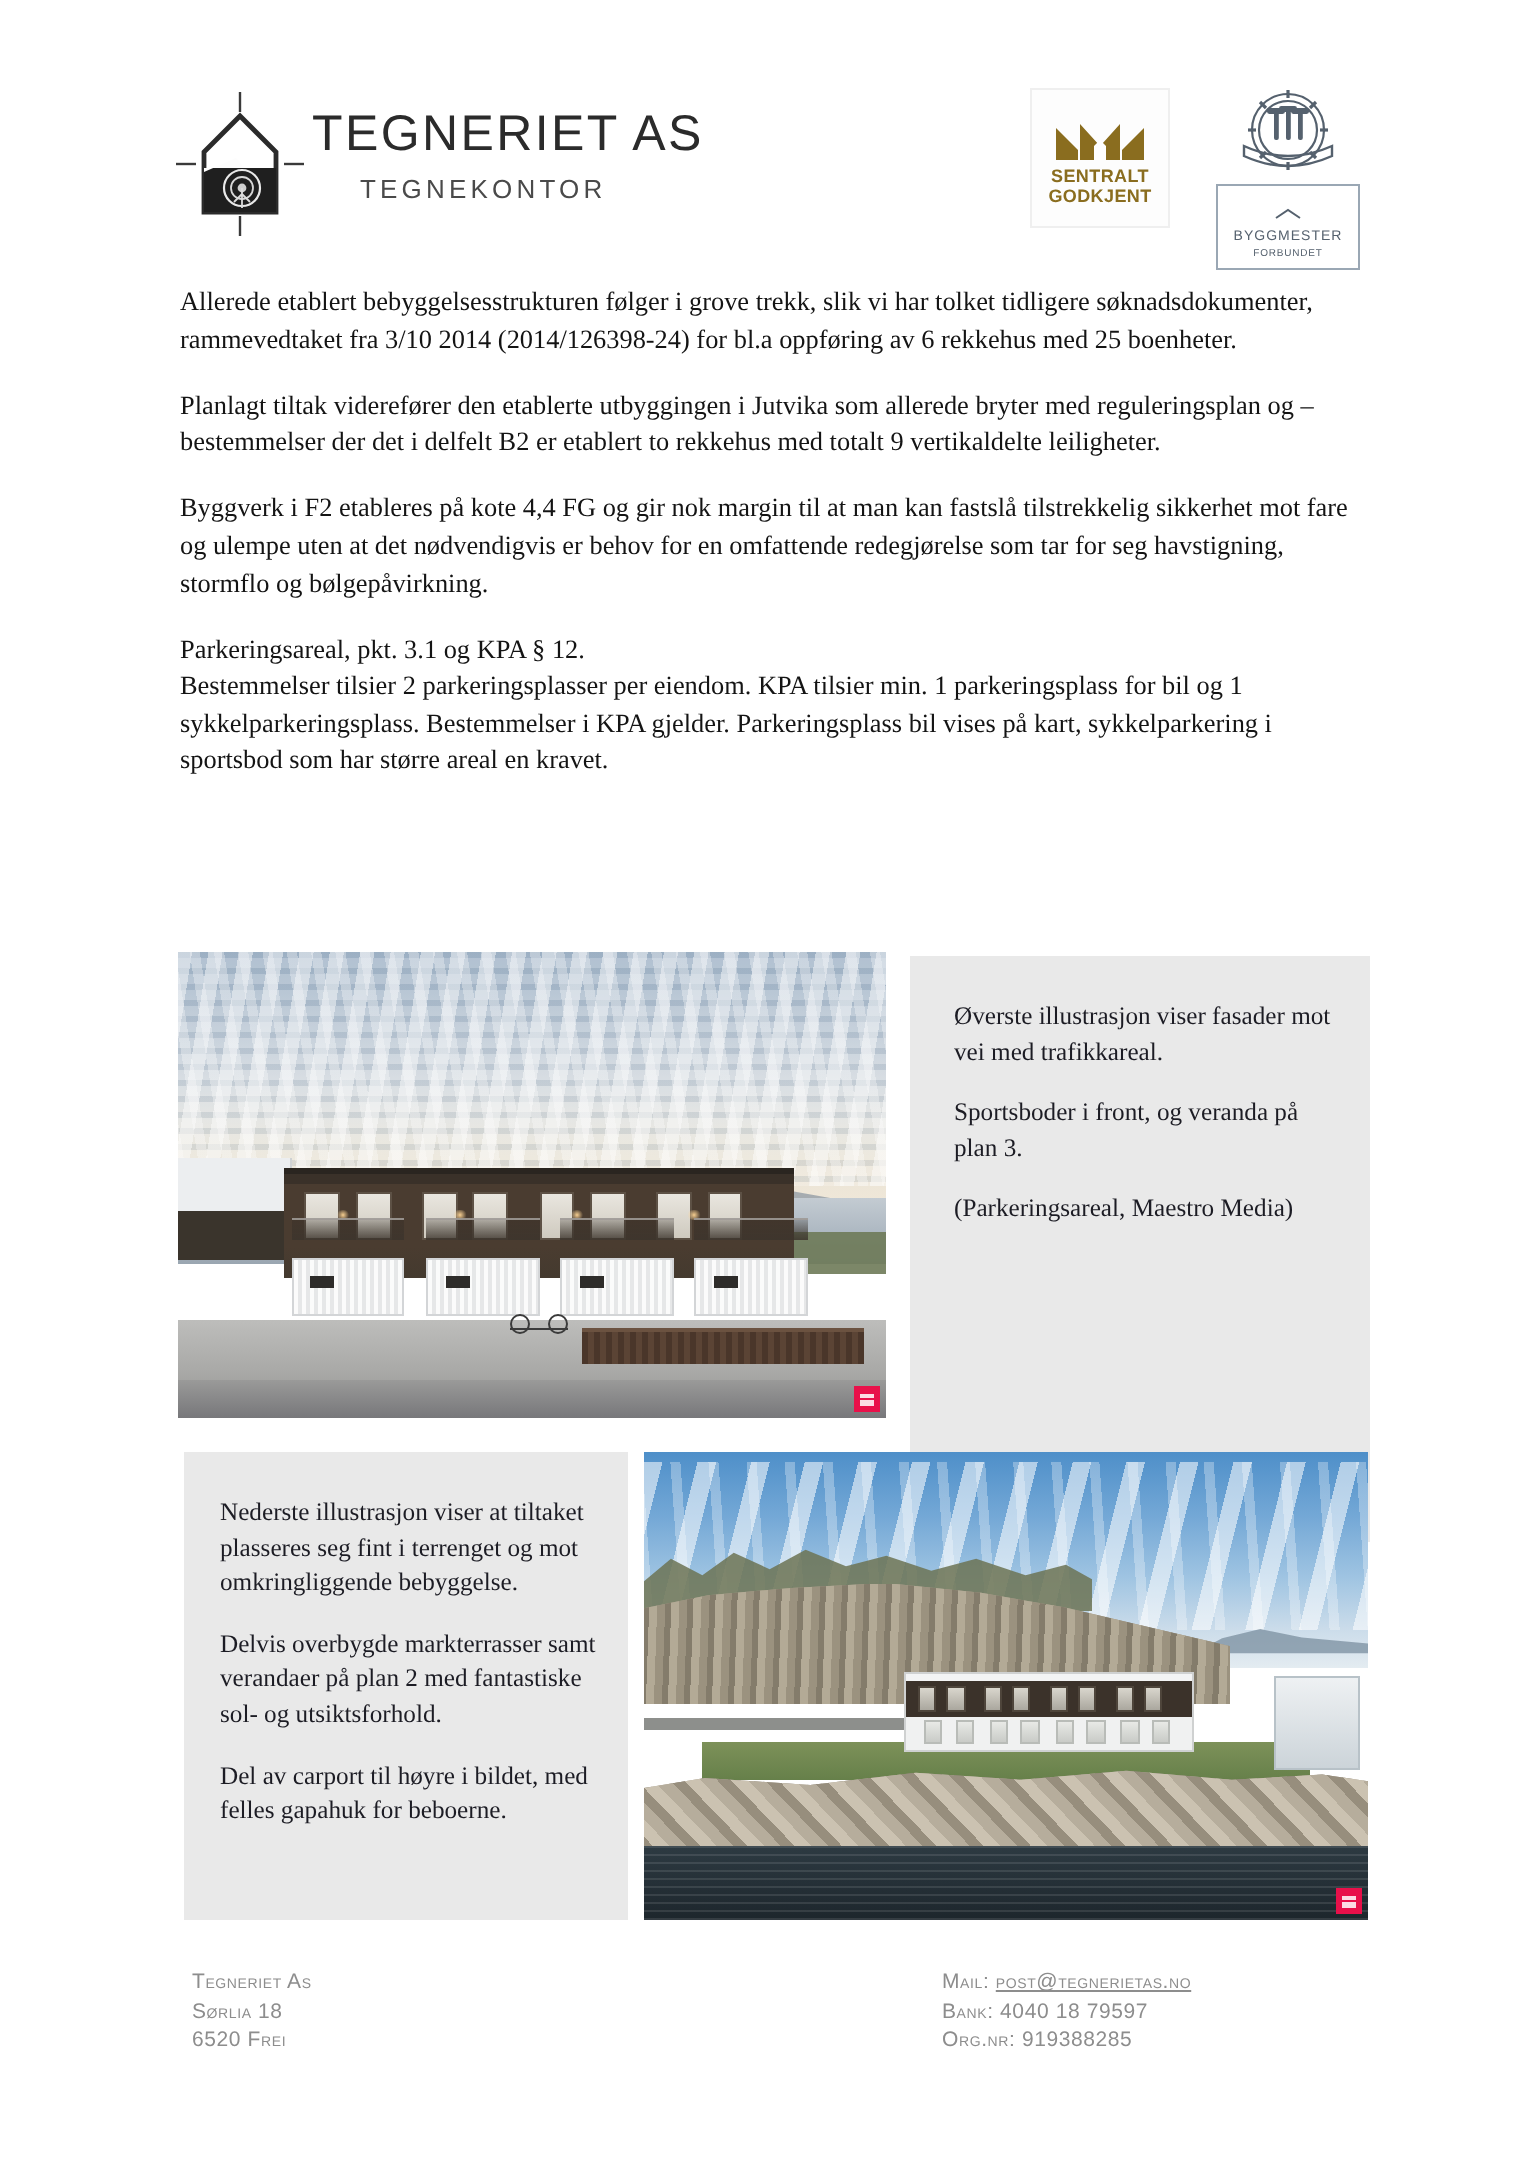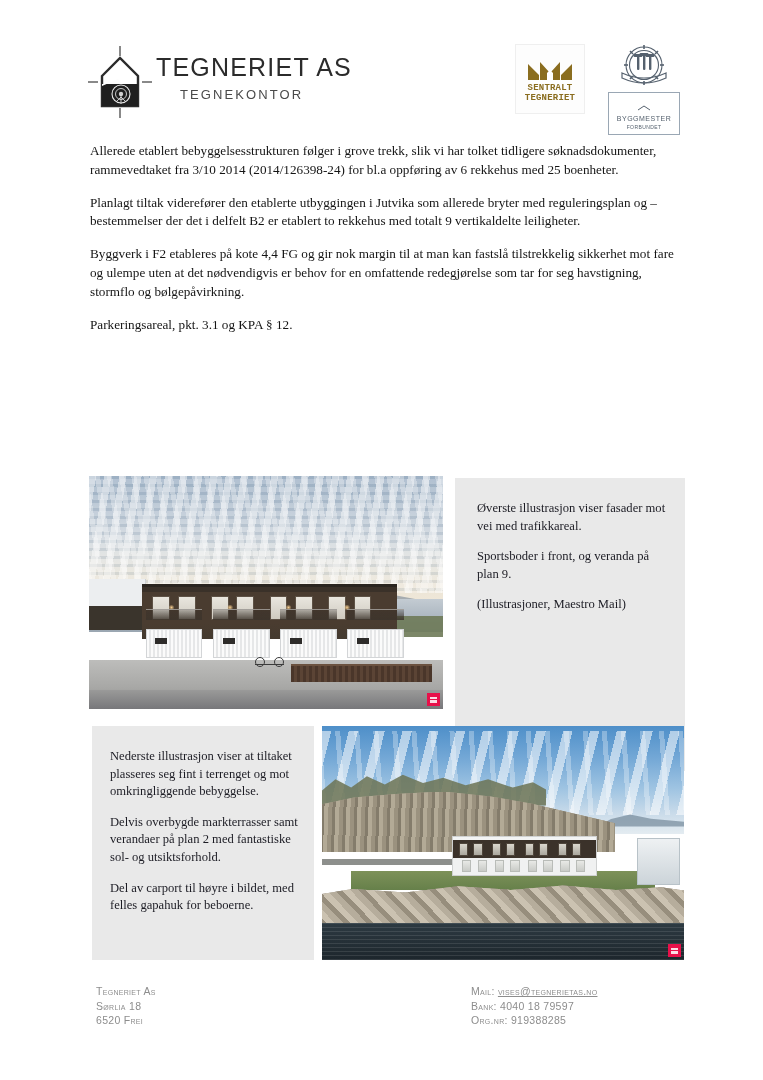--- a/index.html
+++ b/index.html
@@ -74,21 +74,21 @@
     background: #fdfdfd;
     border: 1px solid #efefef;
     display: flex;
     flex-direction: column;
     align-items: center;
     justify-content: center;
     box-sizing: border-box;
     padding-top: 4px;
   }
   .cert-sg-text {
-    font-family: Liberation Mono, monospace;
+    font-family: Liberation Sans, sans-serif;
     font-size: 9px;
     font-weight: bold;
     letter-spacing: 0.2px;
     color: #8a6d1f;
     line-height: 1.08;
     text-align: center;
     margin-top: 3px;
   }
   .cert-bm {
     width: 74px;
@@ -432,21 +432,21 @@
   <div class="cert-wrap">
 
     <div class="cert-sg">
       <svg width="46" height="22" viewBox="0 0 46 22" xmlns="http://www.w3.org/2000/svg">
         <path d="M1 21 L1 5 L12 16 L12 21 Z M13 21 L13 3 L23 14 L23 21 Z" fill="#8a6d1f"></path>
         <path d="M45 21 L45 5 L34 16 L34 21 Z M33 21 L33 3 L24 13 L24 21 Z" fill="#8a6d1f"></path>
         <path d="M20 21 L20 14 L23 11 L26 14 L26 21 Z" fill="#ffffff"></path>
       </svg>
       <div class="cert-sg-text">
         <div>SENTRALT</div>
-        <div>TEGNERIET</div>
+        <div>GODKJENT</div>
       </div>
     </div>
 
     <div class="cert-bm">
       <svg width="54" height="46" viewBox="0 0 54 46" xmlns="http://www.w3.org/2000/svg">
         <g stroke="#55616e" fill="none" stroke-width="1.1">
           <circle cx="27" cy="21" r="18"></circle>
           <circle cx="27" cy="21" r="14.5"></circle>
           <g stroke-width="1.6">
             <line x1="27" y1="1" x2="27" y2="5"></line>
@@ -479,20 +479,21 @@
     </div>
 
   </div>
 </div>
 
 <div class="body-copy">
   <p class="para">Allerede etablert bebyggelsesstrukturen følger i grove trekk, slik vi har tolket tidligere søknadsdokumenter, rammevedtaket fra 3/10 2014 (2014/126398-24) for bl.a oppføring av 6 rekkehus med 25 boenheter.</p>
   <p class="para">Planlagt tiltak viderefører den etablerte utbyggingen i Jutvika som allerede bryter med reguleringsplan og –bestemmelser der det i delfelt B2 er etablert to rekkehus med totalt 9 vertikaldelte leiligheter.</p>
   <p class="para">Byggverk i F2 etableres på kote 4,4 FG og gir nok margin til at man kan fastslå tilstrekkelig sikkerhet mot fare og ulempe uten at det nødvendigvis er behov for en omfattende redegjørelse som tar for seg havstigning, stormflo og bølgepåvirkning.</p>
   <p class="para" style="margin-bottom:0">Parkeringsareal, pkt. 3.1 og KPA § 12.</p>
+  <p class="para">Bestemmelser tilsier 2 parkeringsplasser per eiendom. KPA tilsier min. 1 parkeringsplass for bil og 1 sykkelparkeringsplass. Bestemmelser i KPA gjelder. Parkeringsplass bil vises på kart, sykkelparkering i sportsbod som har større areal en kravet.</p>
 </div>
 
 <div class="fig1-photo">
   <div class="scene">
     <div class="a-sky"></div>
     <div class="a-clouds"></div>
     <div class="a-hill"></div>
     <div class="a-hill2"></div>
     <div class="a-water"></div>
     <div class="a-shore"></div>
@@ -526,22 +527,22 @@
     <div class="a-pod" style="left:73%; bottom:22%"></div>
 
     <div class="a-fence"></div>
     <div class="a-bike"></div>
   </div>
   <div class="wm"></div>
 </div>
 
 <div class="fig1-caption">
   <p class="cap-para">Øverste illustrasjon viser fasader mot vei med trafikkareal.</p>
-  <p class="cap-para">Sportsboder i front, og veranda på plan 9.</p>
-  <p class="cap-para">(Illustrasjoner, Maestro Mail)</p>
+  <p class="cap-para">Sportsboder i front, og veranda på plan 3.</p>
+  <p class="cap-para">(Parkeringsareal, Maestro Media)</p>
 </div>
 
 <div class="fig2-caption">
   <p class="cap-para">Nederste illustrasjon viser at tiltaket plasseres seg fint i terrenget og mot omkringliggende bebyggelse.</p>
   <p class="cap-para">Delvis overbygde markterrasser samt verandaer på plan 2 med fantastiske sol- og utsiktsforhold.</p>
   <p class="cap-para">Del av carport til høyre i bildet, med felles gapahuk for beboerne.</p>
 </div>
 
 <div class="fig2-photo">
   <div class="scene">
@@ -581,21 +582,21 @@
 
 <div class="footer">
   <div class="footer-col footer-left">
     <div>Tegneriet As</div>
     <div>Sørlia 18</div>
     <div>6520 Frei</div>
   </div>
   <div class="footer-col footer-right">
     <div>
       <span>Mail:</span>
-      <a class="footer-link" href="#">vises@tegnerietas.no</a>
+      <a class="footer-link" href="#">post@tegnerietas.no</a>
     </div>
     <div>
       <span>Bank:</span>
       <span>4040 18 79597</span>
     </div>
     <div>
       <span>Org.nr:</span>
       <span>919388285</span>
     </div>
   </div>

